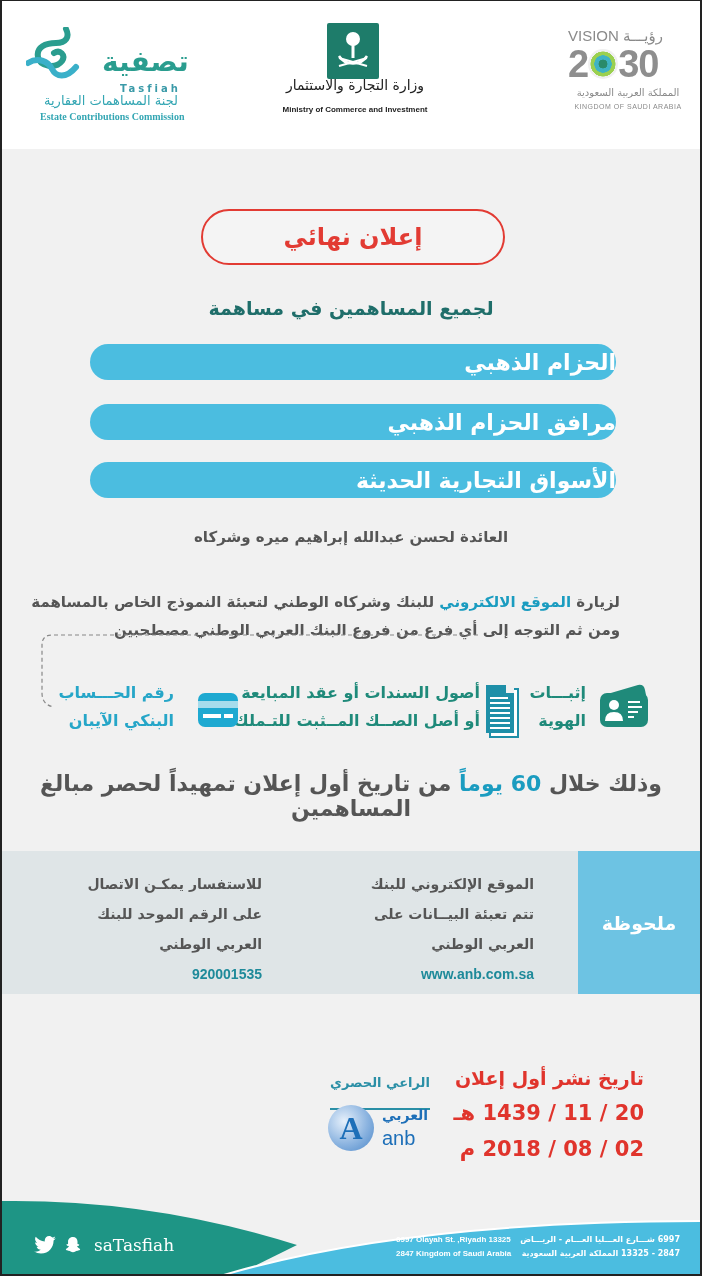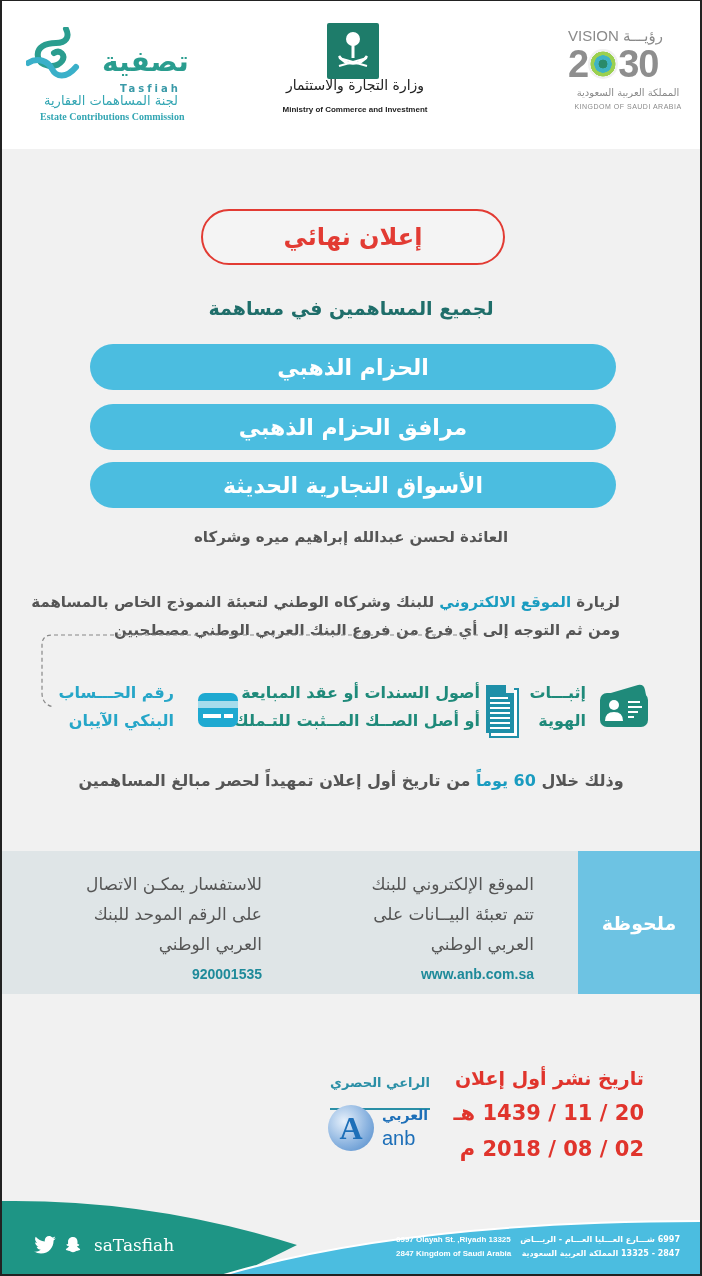--- a/index.html
+++ b/index.html
@@ -27,21 +27,21 @@
     .vision-dot { display: inline-block; width: 30px; height: 30px; vertical-align: -2px; border-radius: 50%; background: radial-gradient(circle, #2a8a6a 0 20%, #3fb3c4 22% 40%, #9bd04f 42% 58%, #f0f0f0 60%); }
     .vision-ar { position: absolute; left: 0; width: 120px; top: 60px; text-align: center; font-size: 10px; color: #8a8a8a; direction: rtl; white-space: nowrap; }
     .vision-en { position: absolute; left: 0; width: 120px; top: 76px; text-align: center; font-size: 7px; color: #8a8a8a; letter-spacing: 0.5px; white-space: nowrap; font-family: "Liberation Sans", sans-serif; }
 
     
     .final-pill { position: absolute; left: 199px; top: 208px; width: 304px; height: 56px; border: 2px solid #e23b33; border-radius: 28px; background: #f4f4f4; display: flex; align-items: center; justify-content: center; }
     .final-pill span { font-size: 24px; font-weight: bold; color: #e23b33; direction: rtl; }
 
     .subtitle { position: absolute; left: 0; width: 100%; top: 296px; text-align: center; font-size: 19px; font-weight: bold; color: #1f6e6a; direction: rtl; }
 
-    .blue-bar { position: absolute; left: 88px; width: 526px; height: 46px; border-radius: 23px; background: #4bbde0; display: flex; align-items: center; justify-content: center; }
+    .blue-bar { position: absolute; left: 88px; width: 526px; height: 36px; border-radius: 23px; background: #4bbde0; display: flex; align-items: center; justify-content: flex-end; }
     .blue-bar span { font-size: 22px; font-weight: bold; color: #ffffff; direction: rtl; white-space: nowrap; }
     .bar-1 { top: 343px; }
     .bar-2 { top: 403px; }
     .bar-3 { top: 461px; }
 
     .owner { position: absolute; left: 0; width: 100%; top: 527px; text-align: center; font-size: 15px; color: #555; direction: rtl; font-weight: bold; }
 
     .instr { position: absolute; right: 80px; width: 560px; text-align: right; direction: rtl; font-size: 15px; color: #555; font-weight: bold; white-space: nowrap; }
     .instr-1 { top: 592px; }
     .instr-2 { top: 620px; }
@@ -54,28 +54,28 @@
     .req-id { left: 530px; width: 120px; }
     .req-id .req-text { position: absolute; right: 66px; top: -2px; color: #1f8a7a; }
     .req-id .req-icon { position: absolute; right: 0; top: 0; }
     .req-doc { left: 240px; width: 280px; }
     .req-doc .req-text { position: absolute; right: 42px; top: -2px; color: #1f8a7a; }
     .req-doc .req-icon { position: absolute; right: 2px; top: 2px; }
     .req-bank { left: 40px; width: 200px; }
     .req-bank .req-text { position: absolute; right: 68px; top: -2px; color: #26a6c8; }
     .req-bank .req-icon { position: absolute; right: 4px; top: 12px; }
 
-    .within { position: absolute; left: 0; width: 100%; top: 770px; text-align: center; direction: rtl; font-size: 16px; font-weight: bold; color: #555; }
+    .within { position: absolute; left: 0; width: 100%; top: 770px; text-align: center; direction: rtl; font-size: 22px; font-weight: bold; color: #555; }
 
     
     .note-section { position: absolute; left: 0; top: 850px; width: 100%; height: 143px; background: #dfe5e7; }
     .note-label { position: absolute; right: 0; top: 0; width: 122px; height: 143px; background: #6dc3e3; display: flex; align-items: center; justify-content: center; }
     .note-label span { color: #fff; font-size: 19px; font-weight: bold; direction: rtl; }
     .note-col { position: absolute; top: 18px; direction: rtl; text-align: right; }
-    .note-col p { font-size: 17px; line-height: 30px; color: #555; font-weight: normal; white-space: nowrap; }
+    .note-col p { font-size: 14px; line-height: 30px; color: #555; font-weight: bold; white-space: nowrap; }
     .note-col .link { font-size: 14px; color: #1e8a9a; margin-top: 4px; line-height: 22px; font-family: "Liberation Sans", sans-serif; font-weight: bold; }
     .note-col-1 { right: 166px; width: 200px; }
     .note-col-2 { right: 438px; width: 220px; }
 
     
     .pub-title { position: absolute; right: 56px; top: 1066px; direction: rtl; font-size: 19px; font-weight: bold; color: #e0342c; white-space: nowrap; }
     .pub-line { position: absolute; right: 56px; direction: rtl; font-size: 21px; font-weight: bold; color: #e0342c; white-space: nowrap; }
     .pub-h { top: 1100px; }
     .pub-g { top: 1136px; }
 

